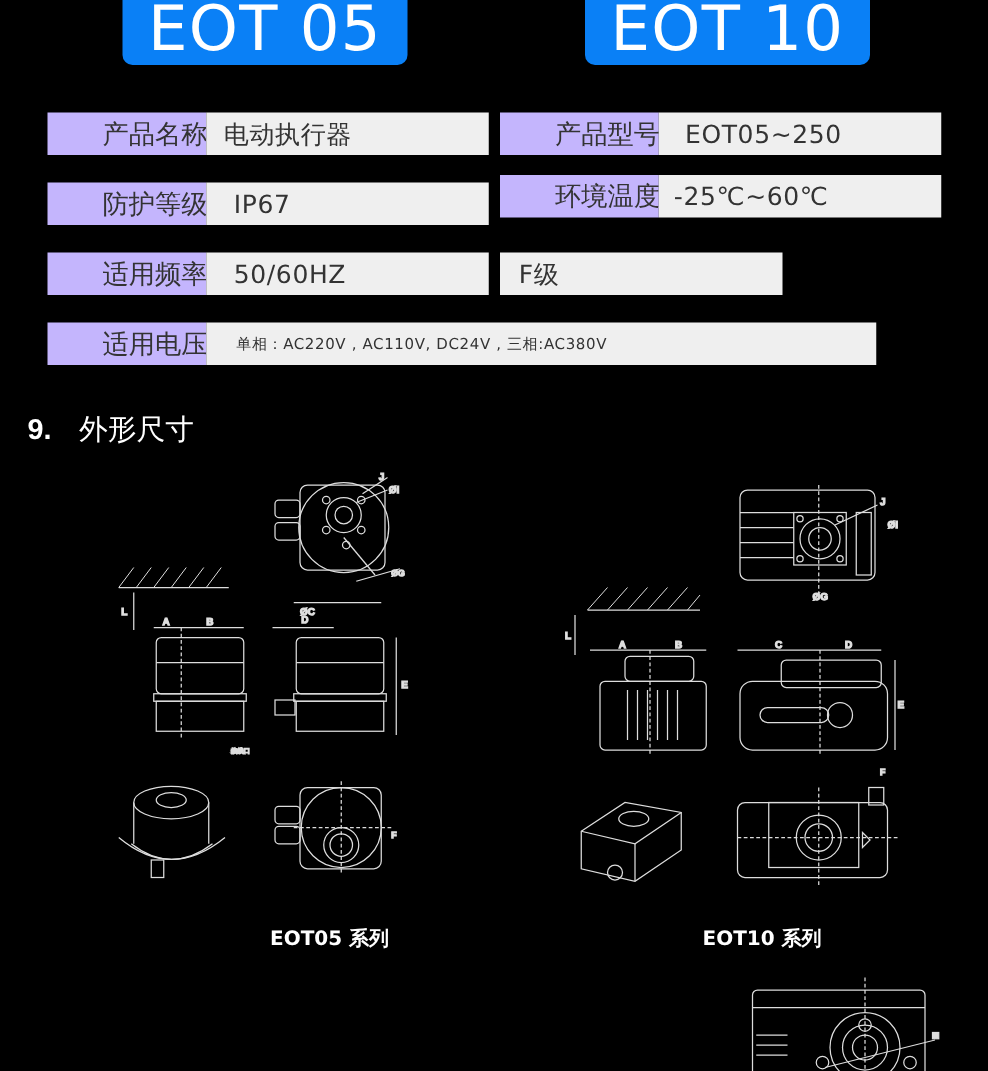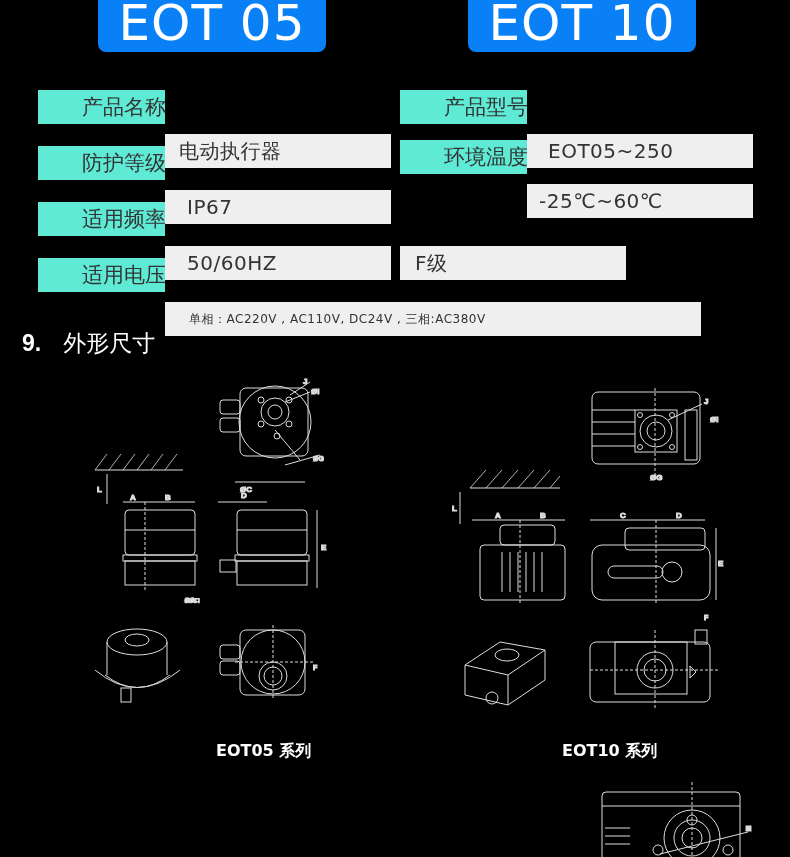--- a/index.html
+++ b/index.html
@@ -10,28 +10,27 @@
     position: absolute; top: -6px; height: 58px; width: 228px;
     background: #0a80f6; border-radius: 0 0 8px 8px;
     color: #fff; font-size: 50px; line-height: 58px; text-align: center;
     letter-spacing: 1px; font-family: "DejaVu Sans", sans-serif;
   }
   .badge-left { left: 98px; }
   .badge-right { left: 468px; }
 
   .spec-row { position: absolute; height: 34px; display: flex; }
   .spec-label {
-    width: 127px; height: 34px; background: #5eead4; color: #333;
+    width: 127px; height: 34px; background: #c4b5fd; color: #333;
     font-size: 21px; line-height: 34px; text-align: center; white-space: nowrap; padding-left: 44px;
   }
   .spec-value {
     height: 34px; background: #efefef; color: #333;
     font-size: 20px; line-height: 34px; white-space: nowrap; overflow: hidden;
     letter-spacing: 0.5px;
-    margin-top: 44px;
   }
   .half-left { left: 38px; width: 353px; }
   .half-left .spec-value { width: 226px; }
   .half-right { left: 400px; width: 353px; }
   .half-right .spec-value { width: 226px; }
   .full { left: 38px; width: 715px; }
   .full .spec-value { width: 536px; font-size: 12px; padding-left: 24px; }
 
   .section-title {
     position: absolute; left: 22px; top: 327px; color: #fff;

